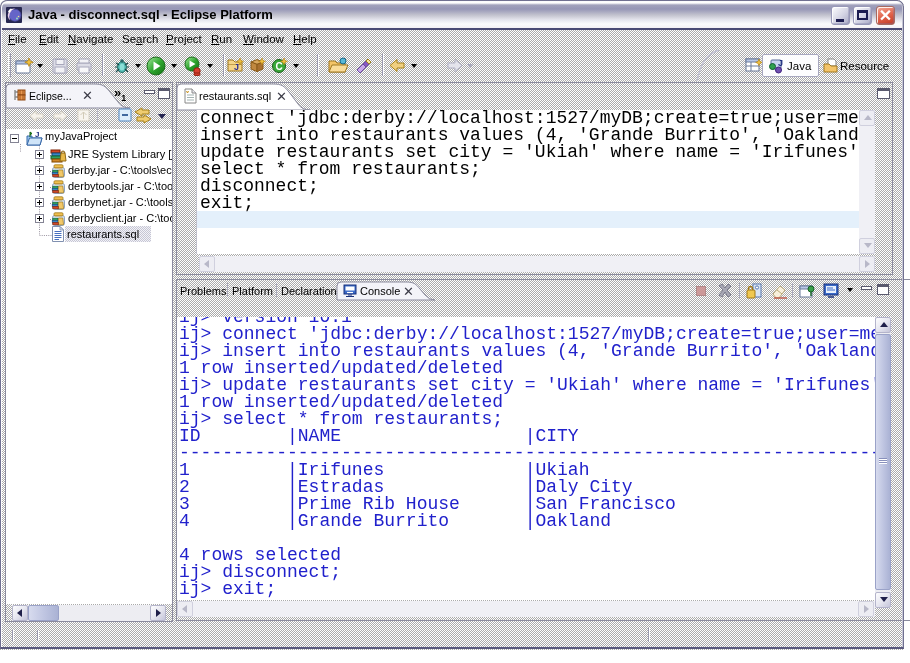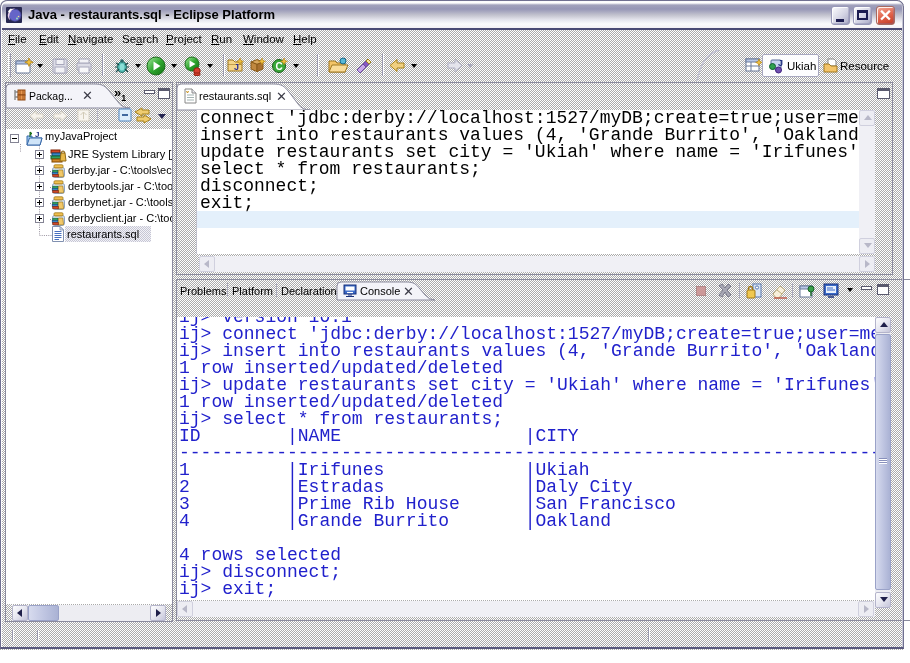--- a/index.html
+++ b/index.html
@@ -89,21 +89,21 @@
 <div id="titleline"></div>
 <svg id="title-ico" class="abs" viewBox="0 0 16 16">
  <rect x="0" y="0" width="16" height="16" rx="1" fill="#262650"></rect>
  <circle cx="9" cy="8.2" r="6" fill="#6565c8"></circle>
  <circle cx="9" cy="8.2" r="6" fill="none" stroke="#4a4a9a" stroke-width="0.8"></circle>
  <path d="M 9,1.6 A 6.6,6.6 0 0 0 4.2,13.2 A 8.2,8.2 0 0 1 9,1.6 Z" fill="#e8d0ec"></path>
  <path d="M 6.5,2.2 A 7,7 0 0 0 3.4,6.0 L 2.0,4.6 A 8,8 0 0 1 4.8,1.6 Z" fill="#ffffff"></path>
  <circle cx="11" cy="11.5" r="1" fill="#90e0c0"></circle>
  <circle cx="12.5" cy="9.5" r="0.8" fill="#e8e090"></circle>
 </svg>
-<div id="title-txt" style="left:28px">Java - restaurants.sql - Eclipse Platform</div>
+<div id="title-txt" style="left:28px">Java - disconnect.sql - Eclipse Platform</div>
 <div id="btn-min" class="capbtn">
     <i></i>
   </div>
 <div id="btn-max" class="capbtn">
     <i></i>
   </div>
 <div id="btn-close" class="capbtn">
     <i>✕</i>
   </div>
 
@@ -227,41 +227,41 @@
  <path d="M14,2 l1,2.4 2.4,1 -2.4,1 -1,2.4 -1,-2.4 -2.4,-1 2.4,-1 z" fill="#f0c040" stroke="#b08010" stroke-width="0.6"></path>
 </svg>
 
 <div class="abs" style="left:761px;top:6px;width:57px;height:23px;background:#fdfdfe;border:1px solid #a8a8c0;border-radius:2px"></div>
 <svg style="left:767px;top:10px" width="16" height="16" viewBox="0 0 16 16">
  <rect x="3" y="2" width="10" height="9" rx="1" fill="#c8d4f0" stroke="#5a6a9a"></rect>
  <circle cx="4.5" cy="8.5" r="3" fill="#30a050" stroke="#106030"></circle>
  <circle cx="10.5" cy="12" r="3" fill="#7050b0" stroke="#402080"></circle>
  <text x="10" y="8" font-size="9" font-weight="bold" fill="#203080" font-family="Liberation Sans">J</text>
 </svg>
-<div class="abs" style="left:786px;top:12px;font-size:11.5px">Ukiah</div>
+<div class="abs" style="left:786px;top:12px;font-size:11.5px">Java</div>
 
 <svg style="left:822px;top:10px" width="17" height="16" viewBox="0 0 17 16">
  <path d="M5,1 L11,1 L13,3 L13,8 L5,8 Z" fill="#fff" stroke="#888"></path>
  <path d="M1,6 L6,6 L8,8 L14,8 L14,14 L1,14 Z" fill="#f4c468" stroke="#a07820"></path>
 </svg>
 <div class="abs" style="left:839px;top:12px;font-size:11.5px">Resource</div>
 </div>
 
 <div id="lpanel" class="panel">
 
  <svg style="left:0px;top:0px" width="140" height="25" viewBox="0 0 140 25">
   <path d="M0,25 L0,5 Q0,1 4,1 L88,1 C97,1 99,3 104,9 L112,19 Q116,25 124,25 Z" fill="#f4f4f9" stroke="#8b8b9e"></path>
  </svg>
  <svg style="left:8px;top:6px" width="12" height="12" viewBox="0 0 12 12">
   <path d="M1,1 L1,11 M1,3 L4,3 M1,8 L4,8" stroke="#888" stroke-width="1.4"></path>
   <rect x="4" y="1" width="7" height="5" fill="#e89850" stroke="#904810"></rect>
   <rect x="4" y="6" width="7" height="5" fill="#e89850" stroke="#904810"></rect>
   <path d="M6,1 L6,11 M9,1 L9,11" stroke="#904810" stroke-width="0.8"></path>
  </svg>
- <div class="tabtxt" style="left:23px;top:7px;font-size:10.5px">Packag...</div>
+ <div class="tabtxt" style="left:23px;top:7px;font-size:10.5px">Eclipse...</div>
  <div class="xclose" style="left:76px;top:5px">✕</div>
 
  <div class="abs" style="left:108px;top:2px;font-size:13px;font-weight:bold">»<span style="font-size:9px;vertical-align:-4px">1</span></div>
 
  <div class="abs" style="left:138px;top:7px;width:11px;height:4px;border:1px solid #5a5a6e;background:#fff"></div>
  <div class="abs" style="left:152px;top:5px;width:12px;height:11px;border:1px solid #5a5a6e;border-top-width:3px;background:#fff"></div>
 
  <svg style="left:23px;top:26px" width="16" height="14" viewBox="0 0 16 14">
   <path d="M1,7 L7,2 L7,5 L14,5 L14,9 L7,9 L7,12 Z" fill="#f6f3ec" stroke="#d9d4c6"></path>
  </svg>

